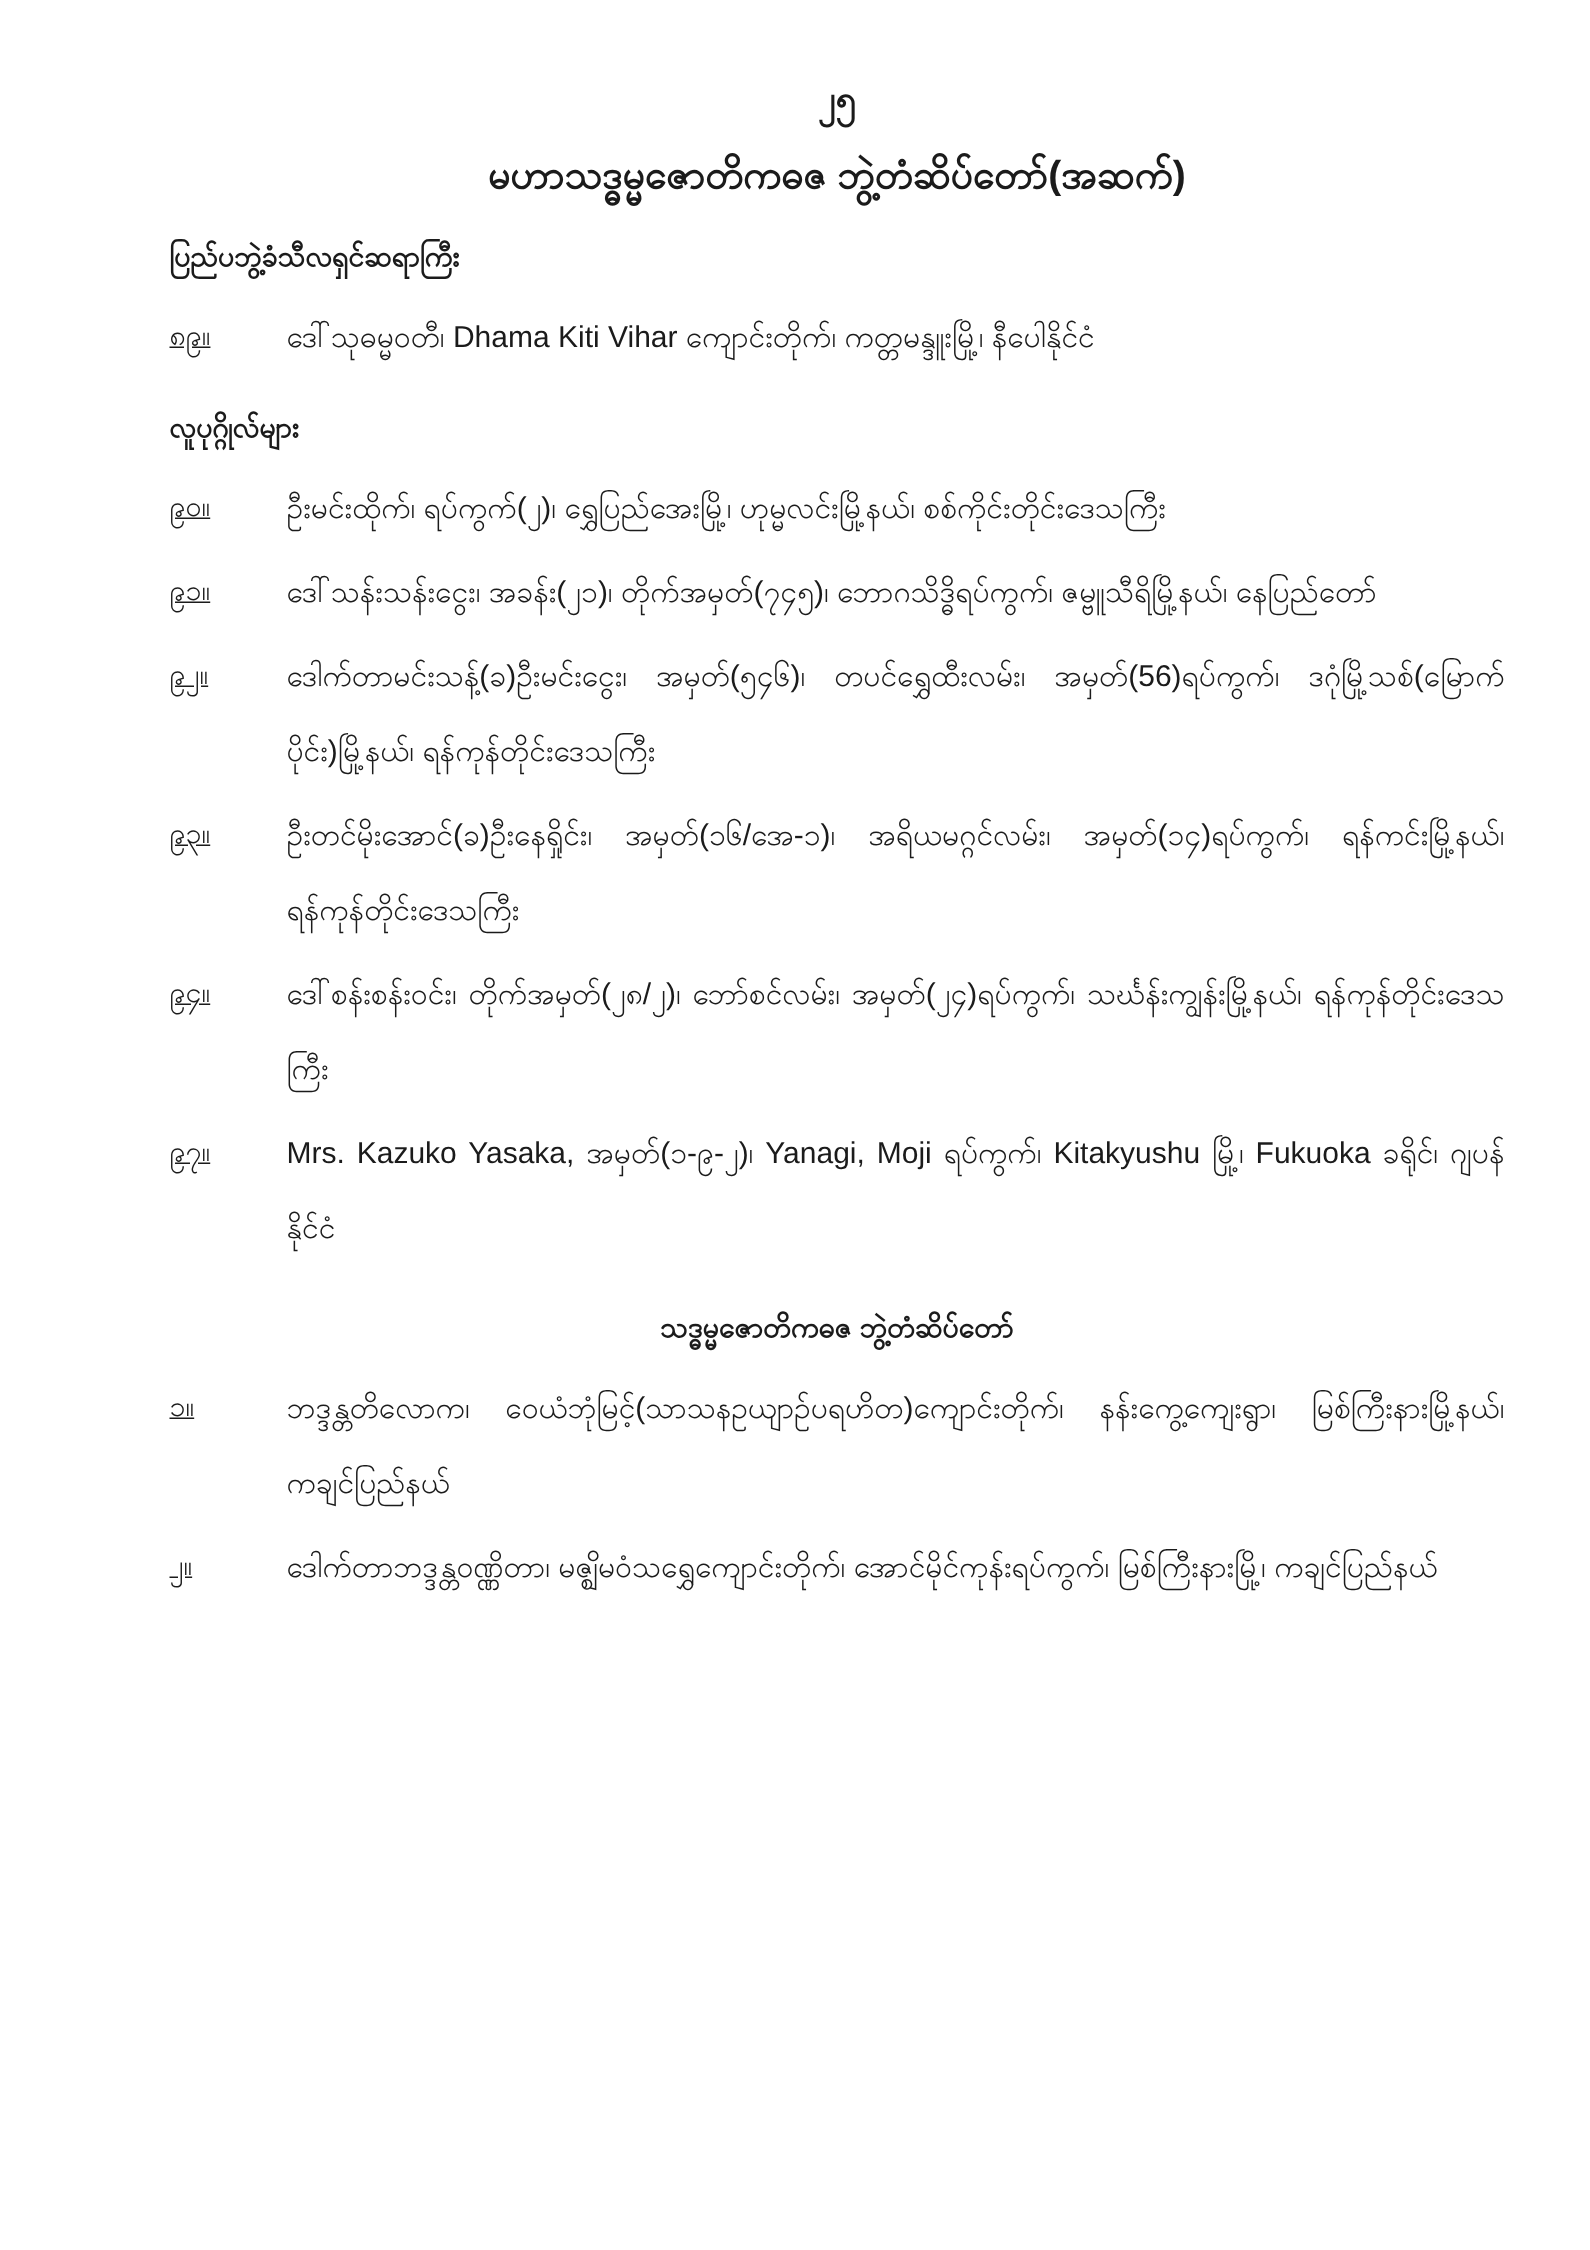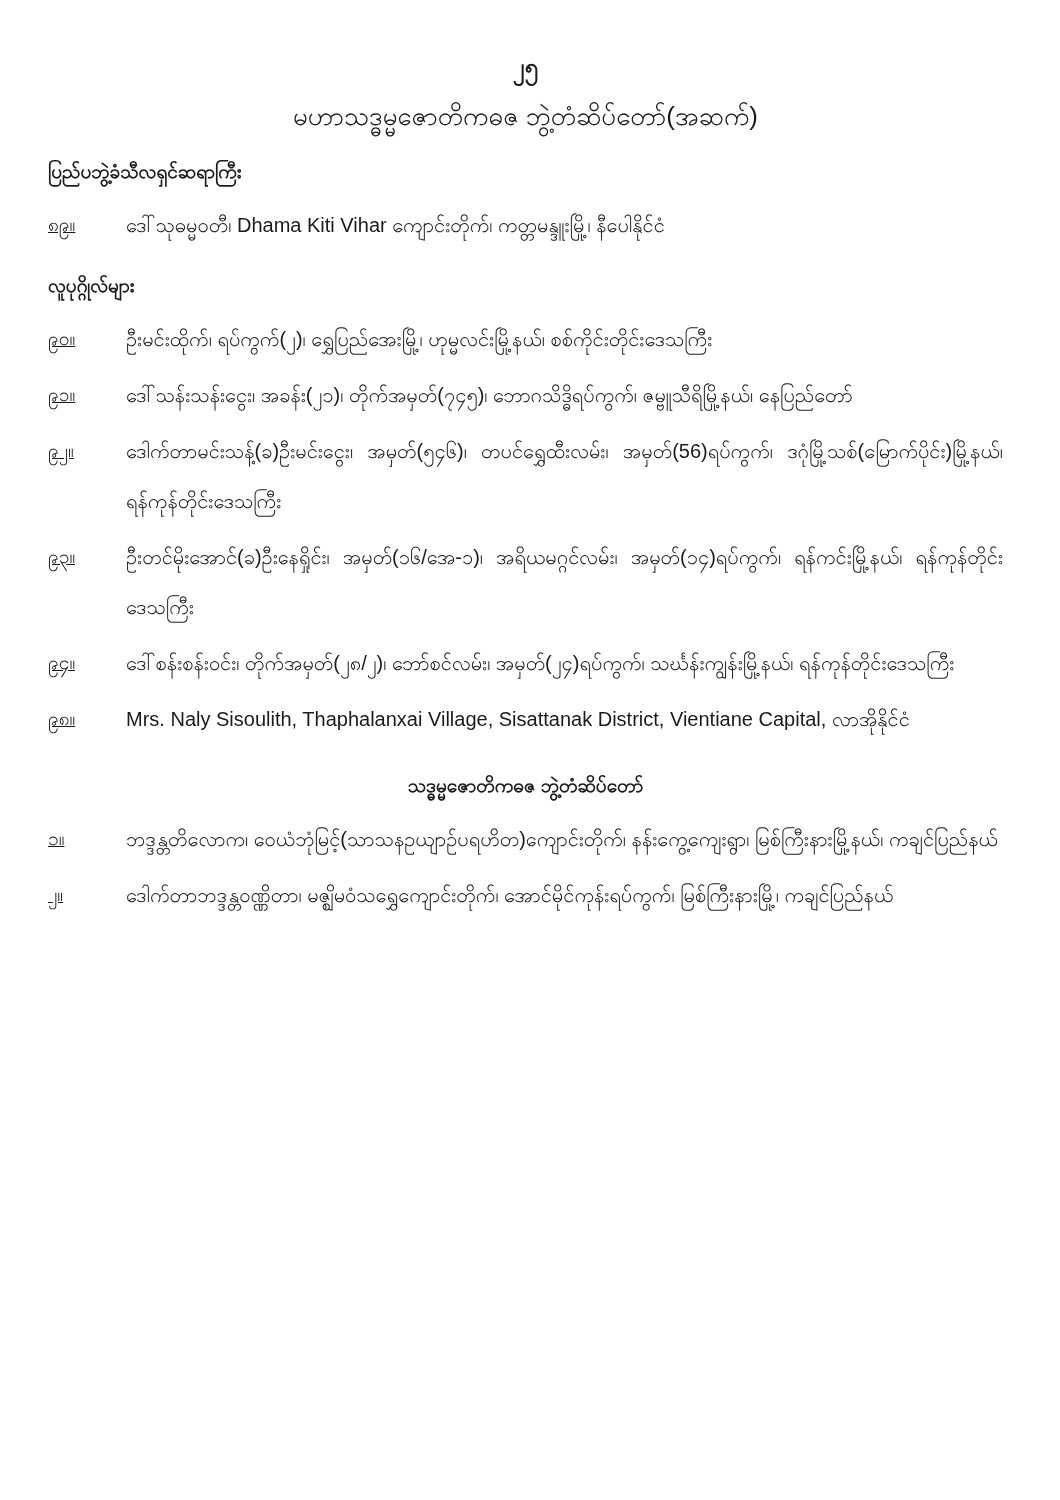--- a/index.html
+++ b/index.html
@@ -6,33 +6,33 @@
   html, body { background: #ffffff; }
   body {
     width: 1060px; height: 1500px;
     font-family: "Liberation Sans", sans-serif;
     color: #1b1b1b;
     overflow: hidden;
   }
   .page {
     width: 1060px; height: 1500px;
     background: #ffffff;
-    padding: 50px 57px 0 48px;
+    padding: 50px 57px 0 113px;
   }
   .page-number {
     text-align: center;
     font-size: 24px;
     font-weight: 600;
     line-height: 34px;
     margin-bottom: 12px;
   }
   .doc-title {
     text-align: center;
     font-size: 26px;
-    font-weight: 400;
+    font-weight: 700;
     line-height: 40px;
     margin-bottom: 14px;
   }
   .sec-heading {
     font-size: 19px;
     font-weight: 700;
     line-height: 44px;
     margin: 14px 0 6px 0;
     text-align: left;
   }
@@ -92,22 +92,22 @@
     <span class="num">၉၃။</span>
     <span class="body">ဦးတင်မိုးအောင်(ခ)ဦးနေရှိုင်း၊ အမှတ်(၁၆/အေ-၁)၊ အရိယမဂ္ဂင်လမ်း၊ အမှတ်(၁၄)ရပ်ကွက်၊ ရန်ကင်းမြို့နယ်၊ ရန်ကုန်တိုင်းဒေသကြီး</span>
   </div>
   <div class="item">
     <span class="num">၉၄။</span>
     <span class="body">ဒေါ်စန်းစန်းဝင်း၊ တိုက်အမှတ်(၂၈/၂)၊ ဘော်စင်လမ်း၊ အမှတ်(၂၄)ရပ်ကွက်၊ သင်္ဃန်းကျွန်းမြို့နယ်၊ ရန်ကုန်တိုင်းဒေသကြီး</span>
   </div>
 
 
   <div class="item">
-    <span class="num">၉၈။</span>
-    <span class="body">Mrs. Naly Sisoulith, Thaphalanxai Village, Sisattanak District, Vientiane Capital, လာအိုနိုင်ငံ</span>
+    <span class="num">၉၇။</span>
+    <span class="body">Mrs. Kazuko Yasaka, အမှတ်(၁-၉-၂)၊ Yanagi, Moji ရပ်ကွက်၊ Kitakyushu မြို့၊ Fukuoka ခရိုင်၊ ဂျပန်နိုင်ငံ</span>
   </div>
 
   <h2 class="sec-heading center">သဒ္ဓမ္မဇောတိကဓဇ ဘွဲ့တံဆိပ်တော်</h2>
 
   <div class="item">
     <span class="num">၁။</span>
     <span class="body">ဘဒ္ဒန္တတိလောက၊ ဝေယံဘုံမြင့်(သာသနဥယျာဉ်ပရဟိတ)ကျောင်းတိုက်၊ နန်းကွေ့ကျေးရွာ၊ မြစ်ကြီးနားမြို့နယ်၊ ကချင်ပြည်နယ်</span>
   </div>
   <div class="item">
     <span class="num">၂။</span>

